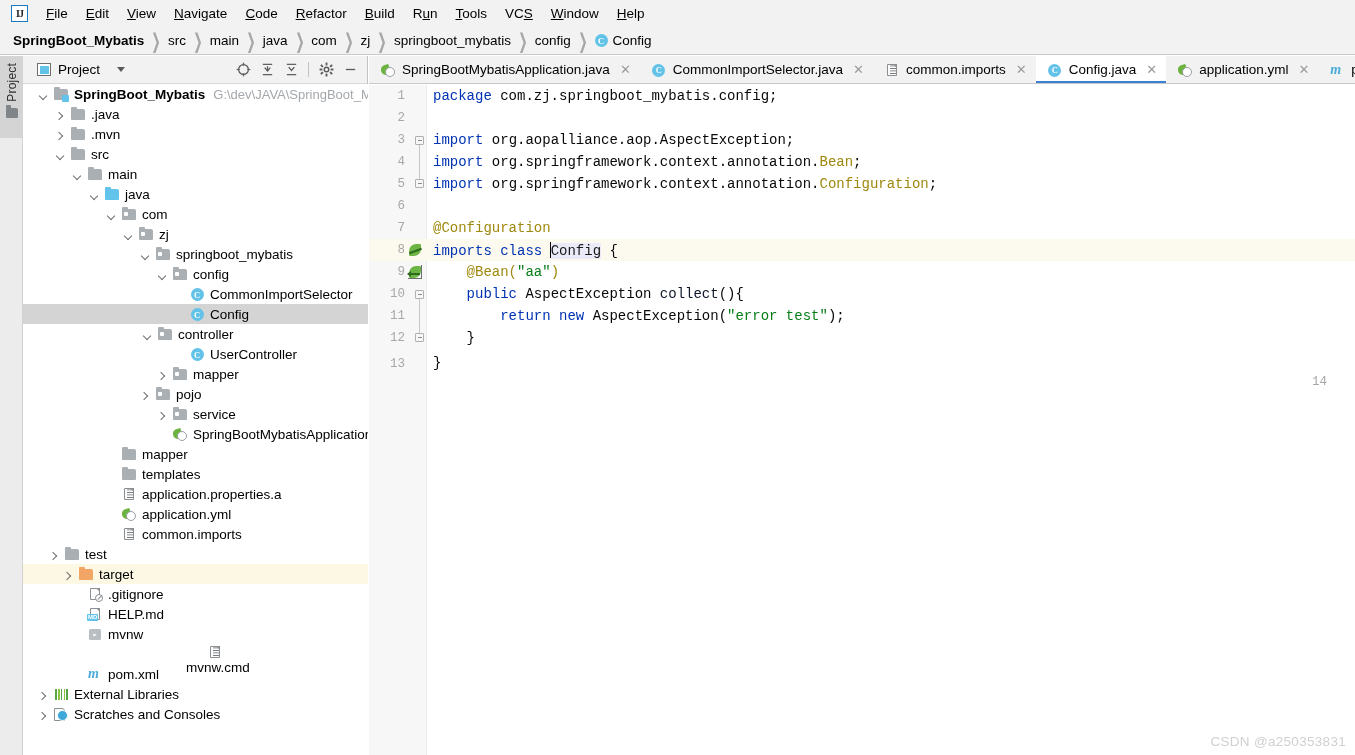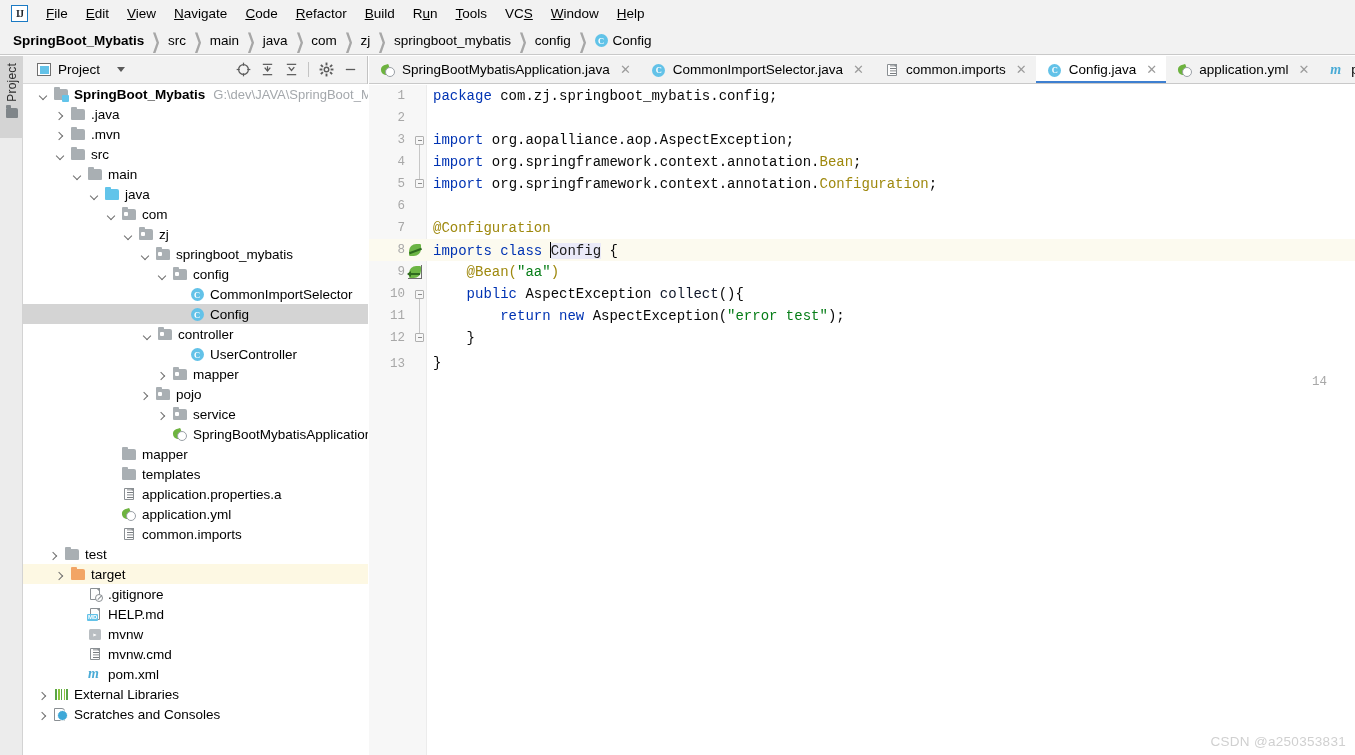--- a/index.html
+++ b/index.html
@@ -697,21 +697,21 @@
           </span>
           <span class="tlabel">common.imports</span>
         </div>
         <div class="trow" style="padding-left: 21px;">
           <span class="tw"><span class="arrow r"></span></span>
           <span class="ic">
             <span class="folder"></span>
           </span>
           <span class="tlabel">test</span>
         </div>
-        <div class="trow hl" style="padding-left: 27px;">
+        <div class="trow hl" style="padding-left: 35px;">
           <span class="tw"><span class="arrow r"></span></span>
           <span class="ic">
             <span class="folder-target"></span>
           </span>
           <span class="tlabel">target</span>
         </div>
         <div class="trow" style="padding-left: 44px;">
           <span class="tw"></span>
           <span class="ic">
             <span class="fileicon"></span>
@@ -727,21 +727,21 @@
           </span>
           <span class="tlabel">HELP.md</span>
         </div>
         <div class="trow" style="padding-left: 44px;">
           <span class="tw"></span>
           <span class="ic">
             <span class="sh-icon">▸</span>
           </span>
           <span class="tlabel">mvnw</span>
         </div>
-        <div class="trow" style="padding-left: 44px;">
+        <div class="trow" style="padding-left: 44px; flex-direction: column;">
           <span class="tw"></span>
           <span class="ic">
             <span class="fileicon lines"></span>
           </span>
           <span class="tlabel">mvnw.cmd</span>
         </div>
         <div class="trow" style="padding-left: 44px;">
           <span class="tw"></span>
           <span class="ic">
             <span class="m-icon">m</span>

